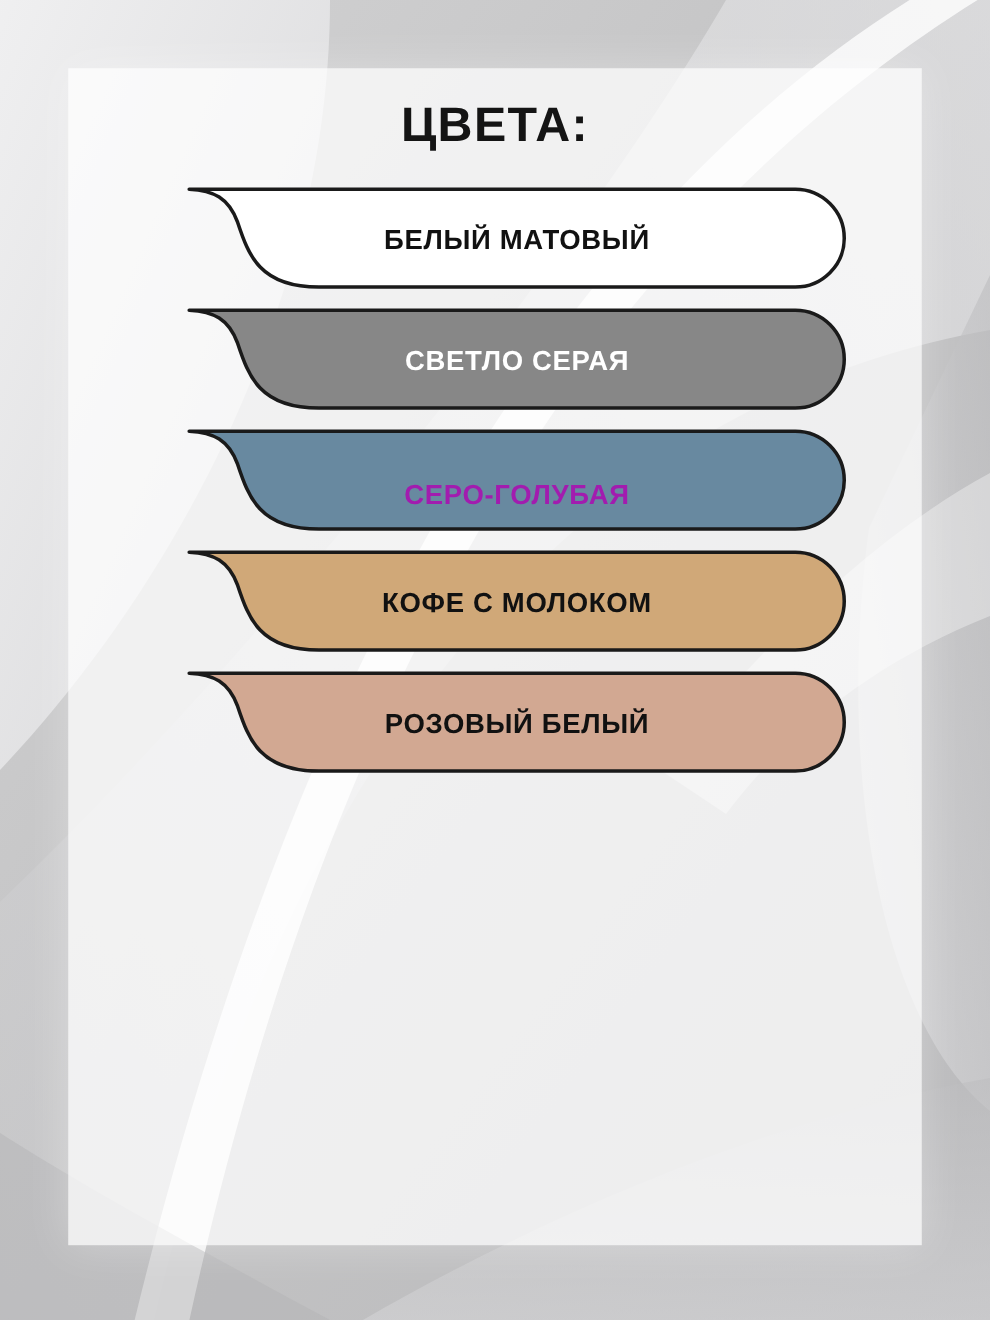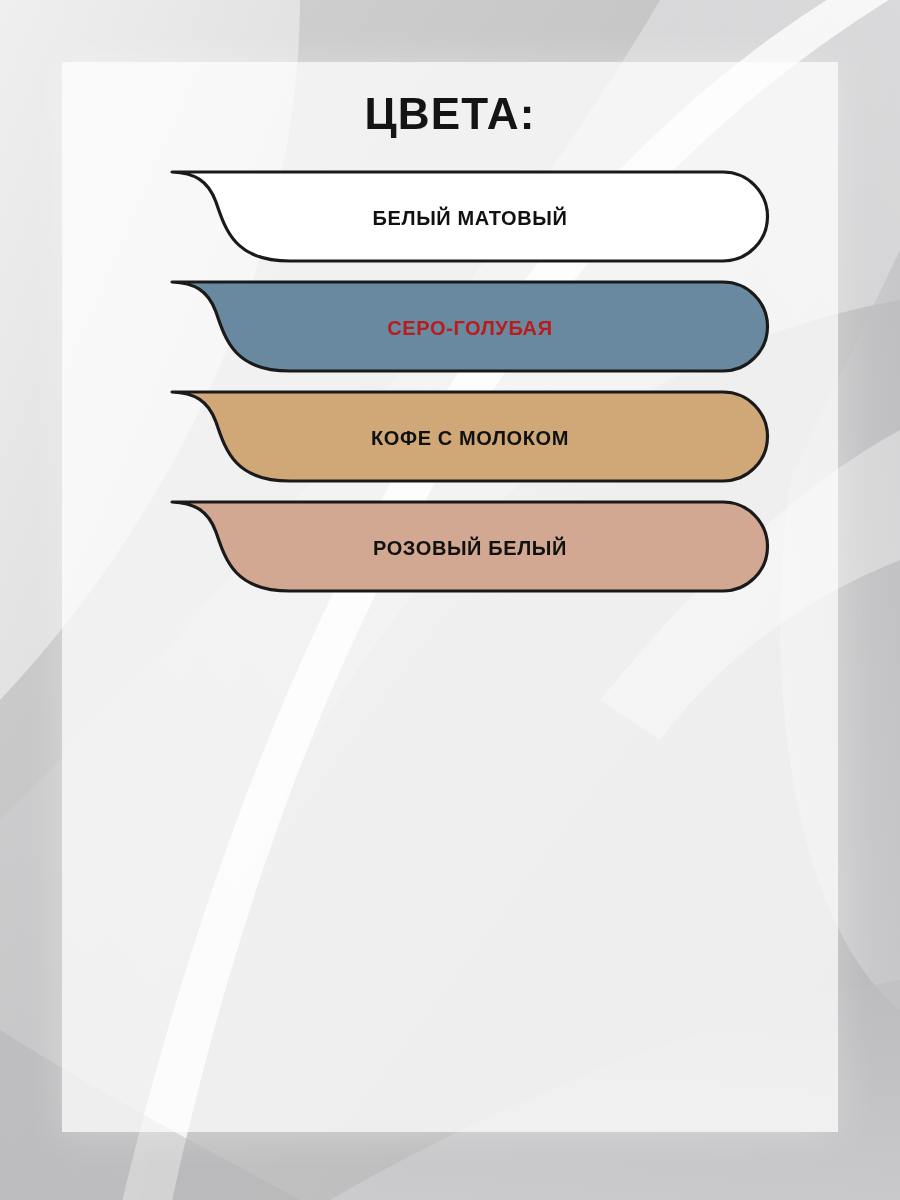--- a/index.html
+++ b/index.html
@@ -84,21 +84,21 @@
   }
   .swatch-label {
     position: absolute;
     left: 0;
     top: 0;
     width: 600px;
     height: 93px;
     display: flex;
     align-items: center;
     justify-content: center;
-    font-size: 20px;
+    font-size: 25px;
     font-weight: 700;
     letter-spacing: 0.6px;
     text-align: center;
     padding-top: 4px;
     box-sizing: border-box;
     user-select: none;
     pointer-events: none;
   }
 </style>
 </head>
@@ -159,28 +159,35 @@
 
       <div class="swatch">
         <svg viewBox="0 0 600 93" preserveAspectRatio="none">
           <path class="shape-fill" d="M2,2 L553,2 A44.5,44.5 0 0 1 553,91 L120,91
                    C66,91 56,62 46,32 C38,10 24,3 2,2 Z" fill="#ffffff" stroke="#1a1a1a"></path>
         </svg>
         <div class="swatch-label" style="color: rgb(17, 17, 17);">БЕЛЫЙ МАТОВЫЙ</div>
       </div>
 
 
+      <div class="swatch">
+        <svg viewBox="0 0 600 93" preserveAspectRatio="none">
+          <path class="shape-fill" d="M2,2 L553,2 A44.5,44.5 0 0 1 553,91 L120,91
+                   C66,91 56,62 46,32 C38,10 24,3 2,2 Z" fill="#878787" stroke="#1a1a1a"></path>
+        </svg>
+        <div class="swatch-label" style="color: rgb(255, 255, 255);">СВЕТЛО СЕРАЯ</div>
+      </div>
 
 
       <div class="swatch">
         <svg viewBox="0 0 600 93" preserveAspectRatio="none">
           <path class="shape-fill" d="M2,2 L553,2 A44.5,44.5 0 0 1 553,91 L120,91
                    C66,91 56,62 46,32 C38,10 24,3 2,2 Z" fill="#6889a0" stroke="#1a1a1a"></path>
         </svg>
-        <div class="swatch-label" style="color: #b91c1c;">СЕРО-ГОЛУБАЯ</div>
+        <div class="swatch-label" style="color: #a21caf; margin-top: 12px;">СЕРО-ГОЛУБАЯ</div>
       </div>
 
       <div class="swatch">
         <svg viewBox="0 0 600 93" preserveAspectRatio="none">
           <path class="shape-fill" d="M2,2 L553,2 A44.5,44.5 0 0 1 553,91 L120,91
                    C66,91 56,62 46,32 C38,10 24,3 2,2 Z" fill="#d0a878" stroke="#2a1a10"></path>
         </svg>
         <div class="swatch-label" style="color: rgb(17, 17, 17);">КОФЕ С МОЛОКОМ</div>
       </div>
 

